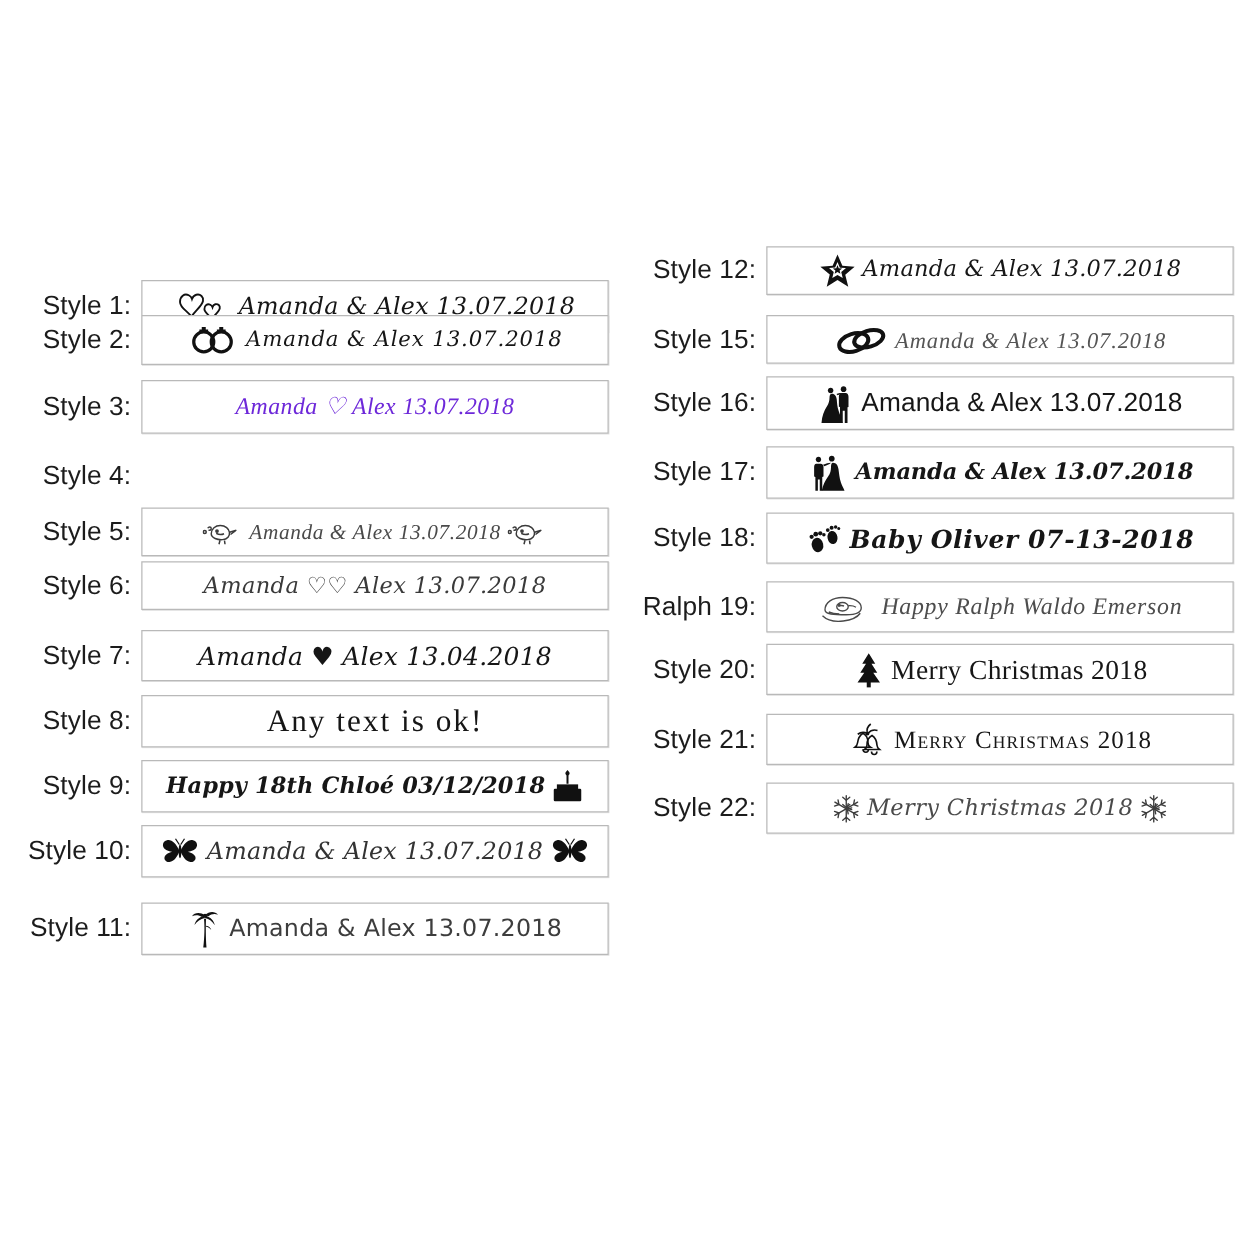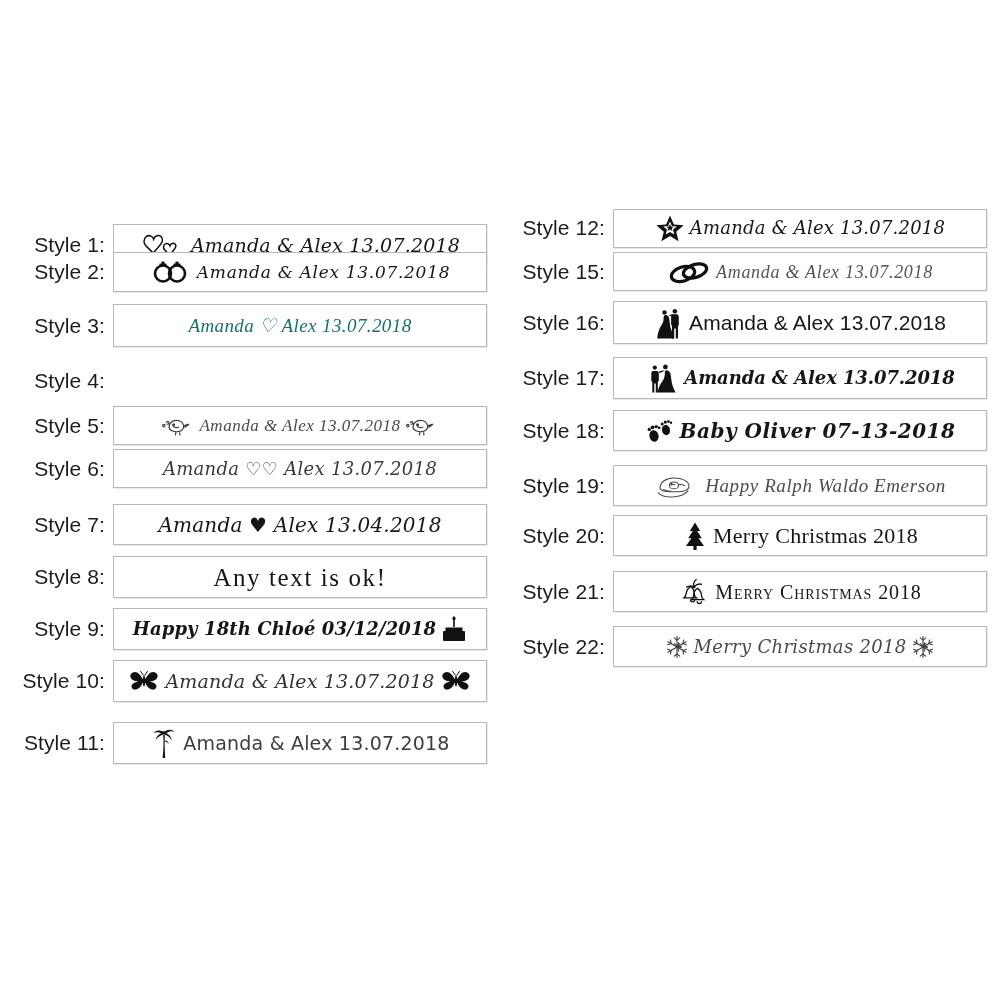--- a/index.html
+++ b/index.html
@@ -70,21 +70,21 @@
     white-space: nowrap;
     color: #161616;
     line-height: 1;
   }
   .engrave .ico { display: inline-flex; align-items: center; }
   .engrave svg { display: block; }
 
   
   .t-script-1   { font-family: "DejaVu Serif", serif; font-style: italic; font-size: 19px; letter-spacing: 0.2px; }
   .t-script-2   { font-family: "DejaVu Serif", serif; font-style: italic; font-size: 17px; letter-spacing: 0.7px; }
-  .t-script-3   { font-family: "Liberation Serif", serif; font-style: italic; font-size: 19px; color: #0f766e; letter-spacing: 0.4px; }
+  .t-script-3   { font-family: "Liberation Serif", serif; font-style: italic; font-size: 19px; color: #6d28d9; letter-spacing: 0.4px; }
   .t-cartoon-4  { font-family: "DejaVu Sans", sans-serif; font-size: 16px; font-weight: bold; letter-spacing: 0.6px; }
   .t-thin-5     { font-family: "Liberation Serif", serif; font-style: italic; font-size: 17px; color: #4a4a4a; letter-spacing: 0.5px; }
   .t-script-6   { font-family: "DejaVu Serif", serif; font-style: italic; font-size: 18px; color: #3a3a3a; letter-spacing: 0.3px; }
   .t-script-7   { font-family: "DejaVu Serif", serif; font-style: italic; font-size: 20px; letter-spacing: 0.2px; }
   .t-roman-8    { font-family: "Liberation Serif", serif; font-size: 25px; letter-spacing: 1.6px; }
   .t-bold-9     { font-family: "DejaVu Serif", serif; font-style: italic; font-weight: bold; font-size: 18px; letter-spacing: 0.1px; }
   .t-script-10  { font-family: "DejaVu Serif", serif; font-style: italic; font-size: 19px; color: #333; letter-spacing: 0.2px; }
   .t-hand-11    { font-family: "DejaVu Sans", sans-serif; font-size: 19px; color: #3d3d3d; letter-spacing: 0.2px; }
   .t-script-12  { font-family: "DejaVu Serif", serif; font-style: italic; font-size: 18px; letter-spacing: 0.2px; }
   .t-light-15   { font-family: "Liberation Serif", serif; font-style: italic; font-size: 18px; color: #555; letter-spacing: 0.7px; }
@@ -270,21 +270,21 @@
                   <path d="M15 14.6c2.2.2 3.6 1.6 4 3.4-1.2-1.6-2.6-2.4-4.2-2.6z"></path>
                 </g>
               </svg>
             </span>
             <span>Amanda &amp; Alex 13.07.2018</span>
           </div>
         </div>
       </div>
     </div>
   <div class="col col-right" id="col-right">
-      <div class="style-row" style="top: 26px; height: 24px;">
+      <div class="style-row" style="top: 14px; height: 24px;">
         <div class="style-label">Style 12:</div>
         <div class="preview-box" style="height: 39px;">
           <div class="engrave t-script-12">
             <span class="ico">
               <svg width="30" height="28" viewBox="0 0 30 28">
                 <path d="M15 1.5l3.9 9.1 9.8.7-7.5 6.4 2.4 9.6L15 22l-8.6 5.3 2.4-9.6L1.3 11.3l9.8-.7z" fill="#111"></path>
                 <path d="M15 7.5l1.9 4.6 4.9.3-3.8 3.2 1.2 4.8L15 17.9l-4.2 2.5 1.2-4.8-3.8-3.2 4.9-.3z" fill="#fff"></path>
                 <path d="M15 10l1 2.5 2.7.2-2 1.7.6 2.6L15 15.6l-2.3 1.4.6-2.6-2-1.7 2.7-.2z" fill="#111"></path>
               </svg>
             </span>
@@ -364,21 +364,21 @@
                   <circle cx="23.5" cy="3.6" r="1.4"></circle>
                   <circle cx="26" cy="4.8" r="1.2"></circle>
                 </g>
               </svg>
             </span>
             <span>Baby Oliver 07-13-2018</span>
           </div>
         </div>
       </div>
       <div class="style-row" style="top: 275px; height: 41px;">
-        <div class="style-label">Style 19:</div>
+        <div class="style-label">Ralph 19:</div>
         <div class="preview-box" style="height: 41px;">
           <div class="engrave t-thin-19">
             <span class="ico">
               <svg width="46" height="26" viewBox="0 0 46 26">
                 <g fill="none" stroke="#4a4a4a" stroke-width="1.1">
                   <path d="M6 15c0-6 6-10 14-10 9 0 15 3.6 15 8.2 0 3.6-4.6 5.6-12 5.6C13 18.8 6 18.4 6 15z"></path>
                   <path d="M4 19.6c3.4 3.4 10 5 16.6 4.2 6.6-.8 11.6-3.4 13.6-6.2"></path>
                   <ellipse cx="20" cy="12.4" rx="4.6" ry="3.4"></ellipse>
                   <path d="M16.6 12.2c1.4-.8 3-1 4.6-.4"></path>
                   <circle cx="17.4" cy="11" r="0.6" fill="#4a4a4a"></circle>

